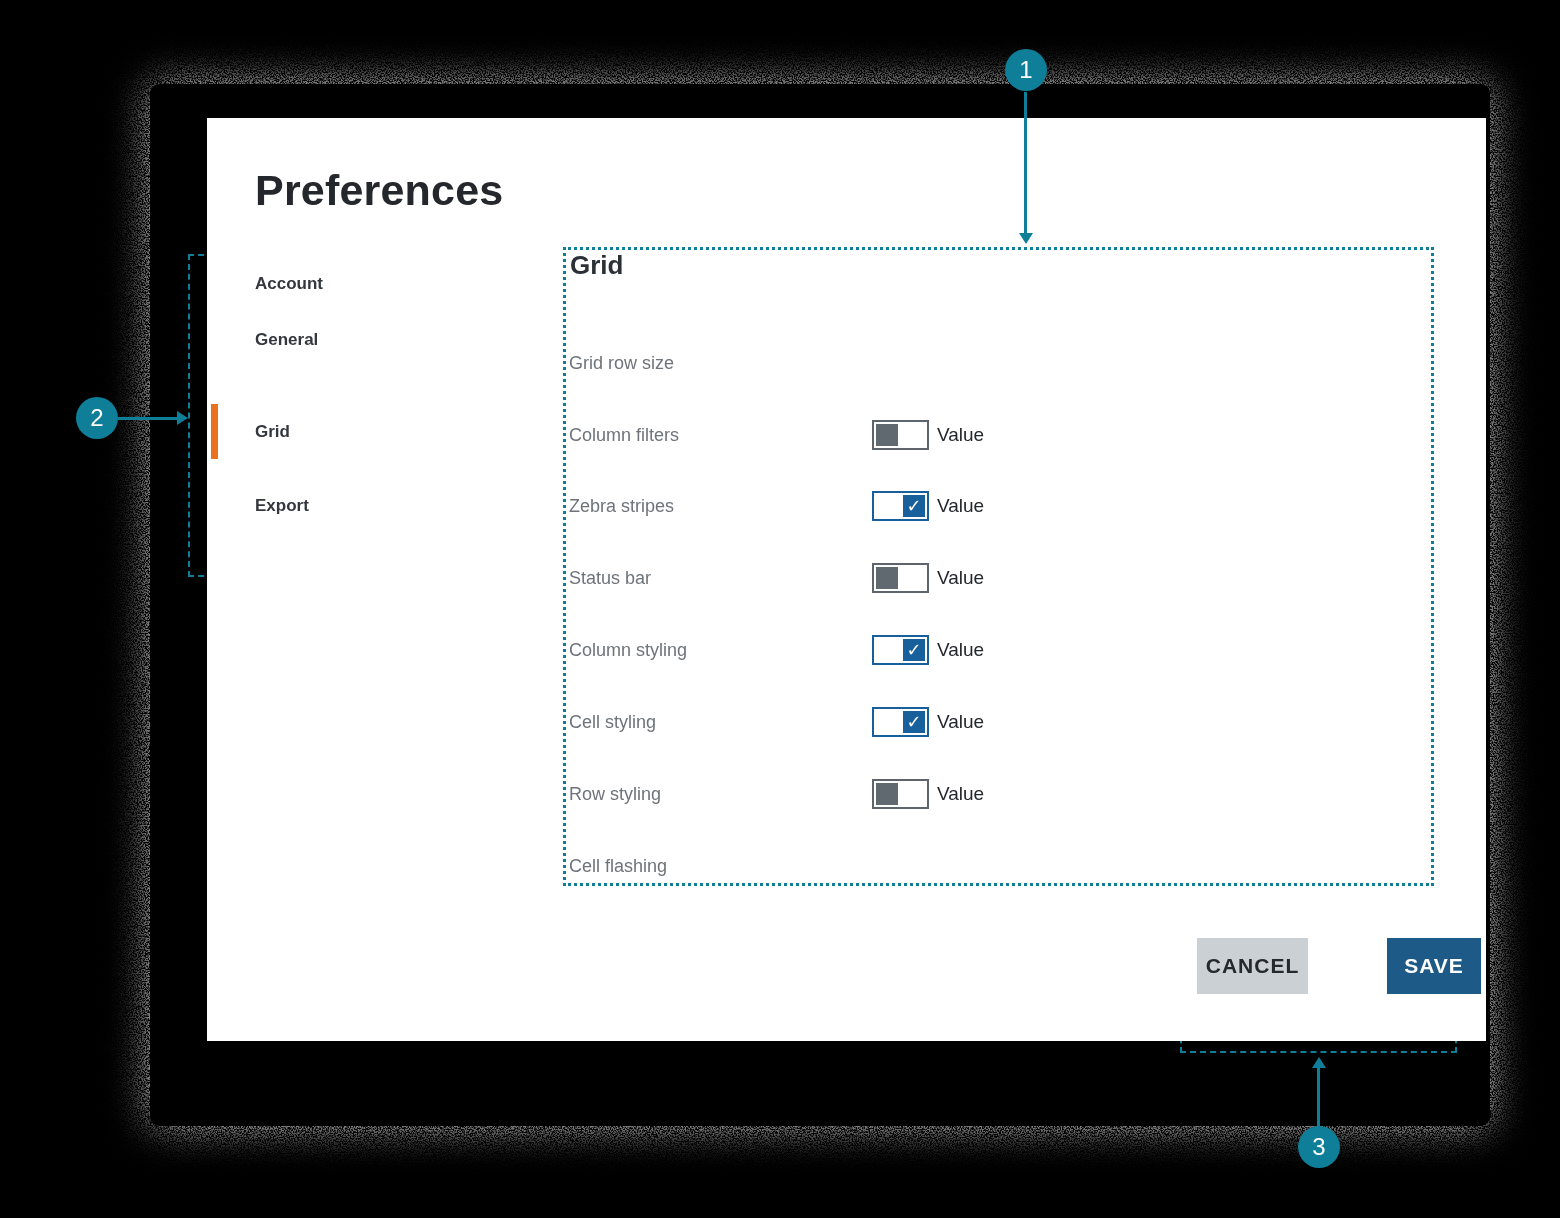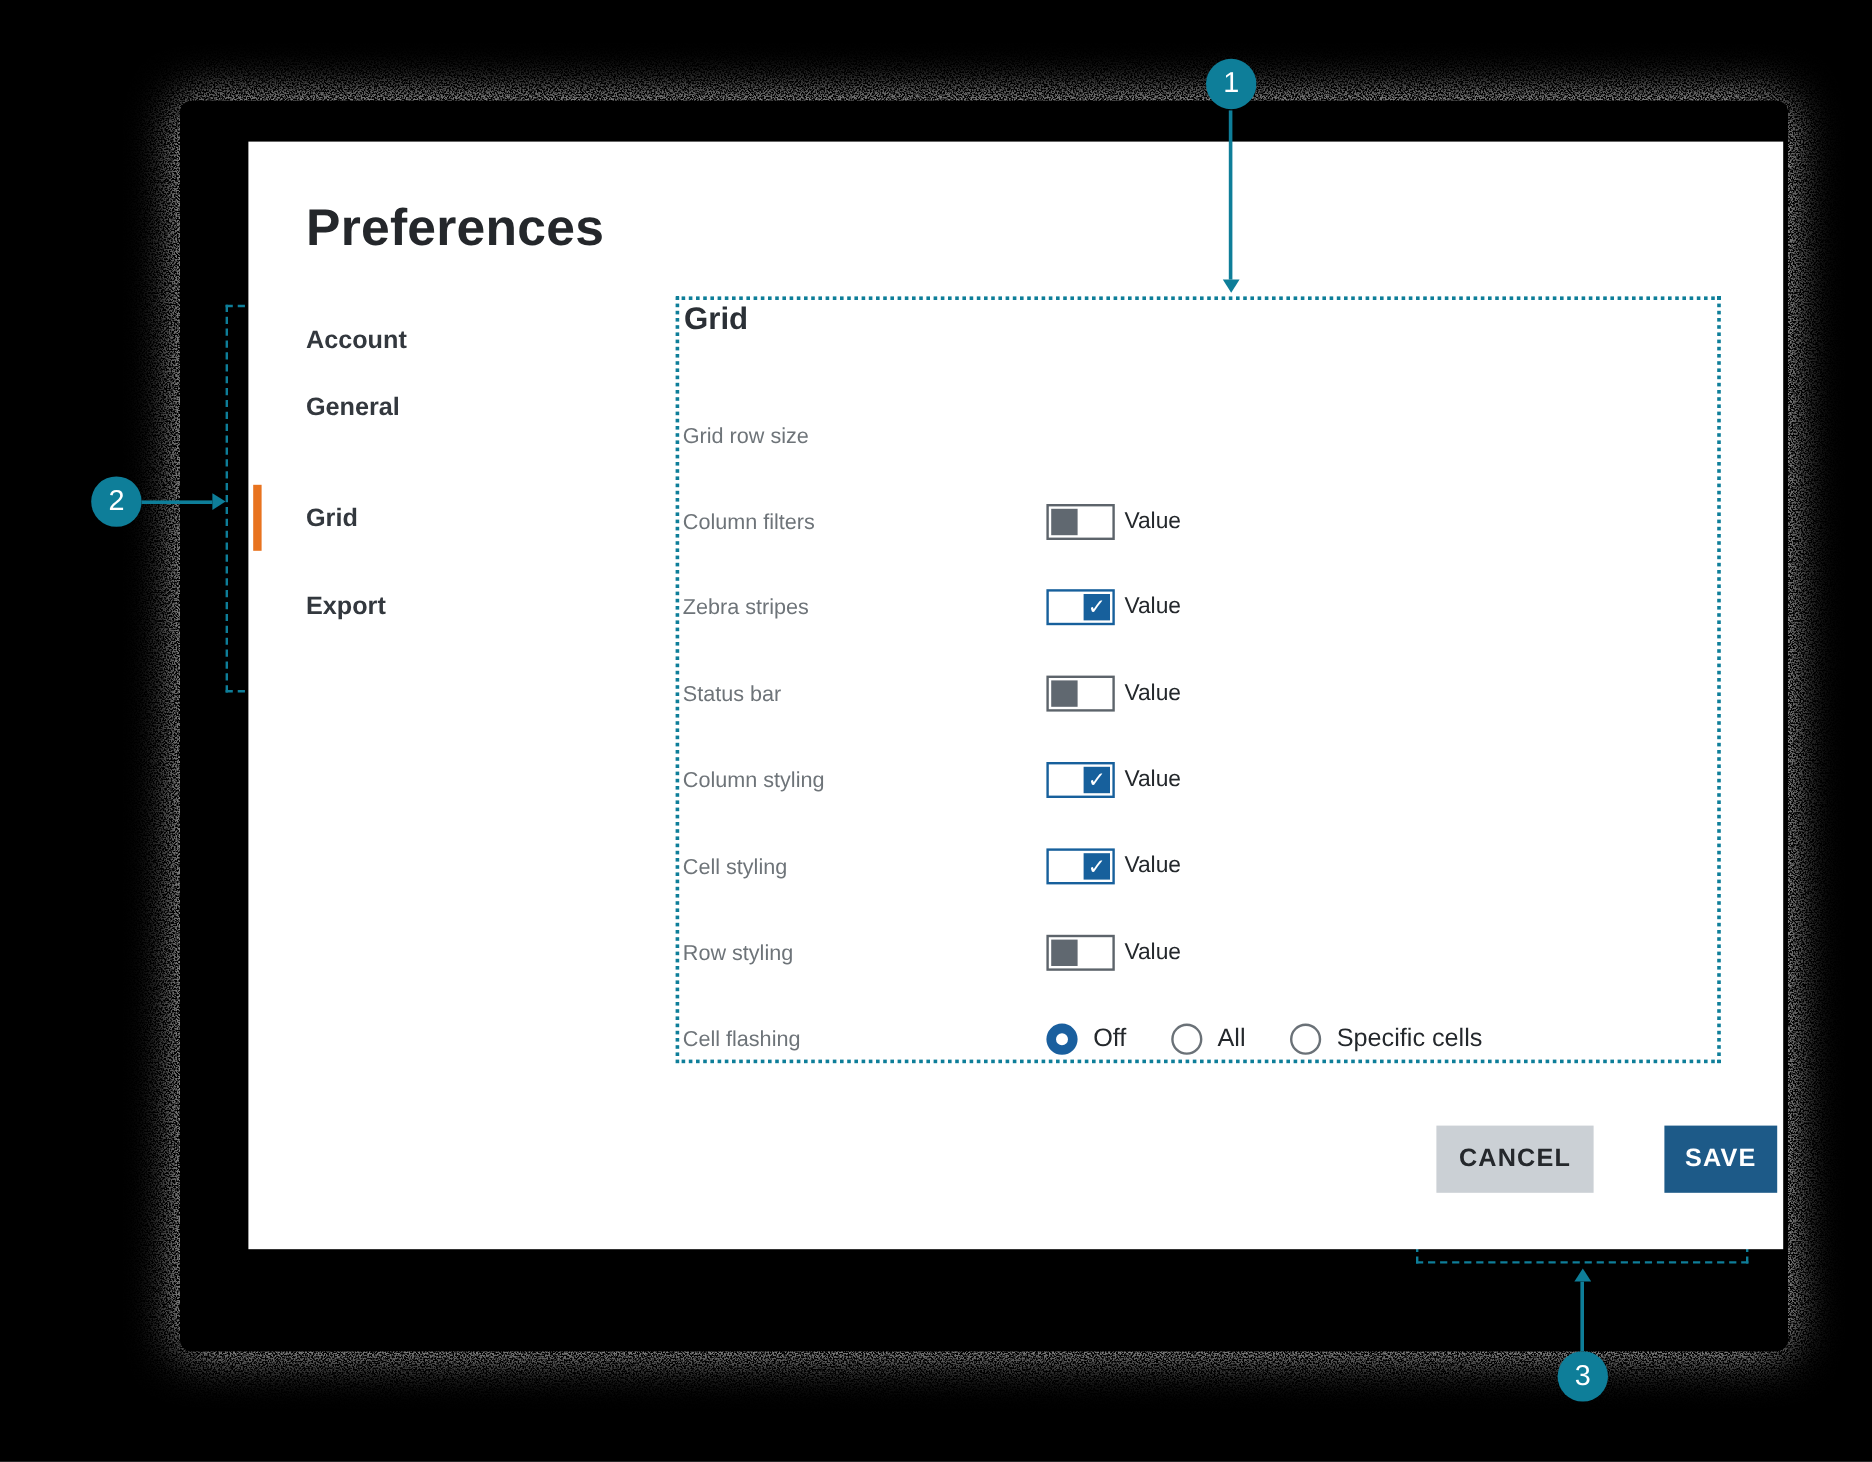--- a/index.html
+++ b/index.html
@@ -16,21 +16,21 @@
 
   
   .card{position:absolute;left:207px;top:118px;width:1279px;height:923px;
         background:#fff;z-index:2;}
 
   .page-title{position:absolute;left:48px;top:48px;font-size:43px;font-weight:700;
         color:#24272b;letter-spacing:.2px;}
 
   
   .side-item{position:absolute;left:48px;height:28px;line-height:28px;
-        font-size:21px;font-weight:600;color:#33383e;cursor:default;}
+        font-size:17px;font-weight:600;color:#33383e;cursor:default;}
   #side-account{top:152px;} #side-general{top:208px;}
   #side-grid{top:300px;} #side-export{top:374px;}
   .active-bar{position:absolute;left:4px;top:286px;width:7px;height:55px;background:#e8731f;}
 
   
   .panel{position:absolute;left:356px;top:129px;width:871px;height:639px;
         border:3px dotted #0e7e99;box-sizing:border-box;}
   .panel-heading{position:absolute;left:4px;top:0px;font-size:26px;font-weight:600;color:#2b3036;}
 
   .row{position:absolute;left:0;width:100%;height:34px;display:flex;align-items:center;}
@@ -50,21 +50,21 @@
   .toggle.on{border-color:#17609c;}
   .toggle.on .knob{left:auto;right:2px;background:#17609c;}
   .check{color:#fff;font-size:18px;font-weight:700;line-height:1;}
   .toggle:not(.on) .check{display:none;}
   .vlabel{margin-left:8px;font-size:19px;color:#24282c;}
 
   
   .btn{position:absolute;top:820px;height:56px;border:none;font-size:21px;font-weight:600;
         letter-spacing:1px;display:flex;align-items:center;justify-content:center;cursor:pointer;
         font-family:"Liberation Sans","DejaVu Sans",sans-serif;}
-  #btn-cancel{left:990px;width:131px;background:#cbd0d5;color:#25282c;}
+  #btn-cancel{left:990px;width:111px;background:#cbd0d5;color:#25282c;}
   #btn-save{left:1137px;width:94px;background:#1d5a88;color:#fff;margin-left:43px;}
 
   
   .callout{position:absolute;width:42px;height:42px;border-radius:50%;background:#0e7e99;
         color:#fff;font-size:24px;display:flex;align-items:center;justify-content:center;z-index:5;}
   #callout-1{left:1005px;top:49px;}
   #callout-2{left:76px;top:397px;}
   #callout-3{left:1298px;top:1126px;}
   .ann-line{position:absolute;background:#0e7e99;z-index:5;}
   #line-1{left:1024px;top:92px;width:3px;height:141px;}
@@ -175,34 +175,20 @@
       <div class="controls">
         <span class="toggle">
           <span class="knob"></span>
         </span>
         <span class="vlabel">Value</span>
       </div>
     </div>
 
     <div class="row" style="top:599px">
       <span class="rlabel">Cell flashing</span>
-      <div class="controls">
-        <span class="opt">
-          <span class="radio sel"></span>
-          <span class="optlabel">Off</span>
-        </span>
-        <span class="opt">
-          <span class="radio"></span>
-          <span class="optlabel">All</span>
-        </span>
-        <span class="opt">
-          <span class="radio"></span>
-          <span class="optlabel">Specific cells</span>
-        </span>
-      </div>
     </div>
   </div>
 
   <div class="btn" id="btn-cancel">CANCEL</div>
   <div class="btn" id="btn-save">SAVE</div>
 </div>
 
 <div class="callout" id="callout-1">1</div>
 <div class="ann-line" id="line-1"></div>
 <div id="arrow-1"></div>

